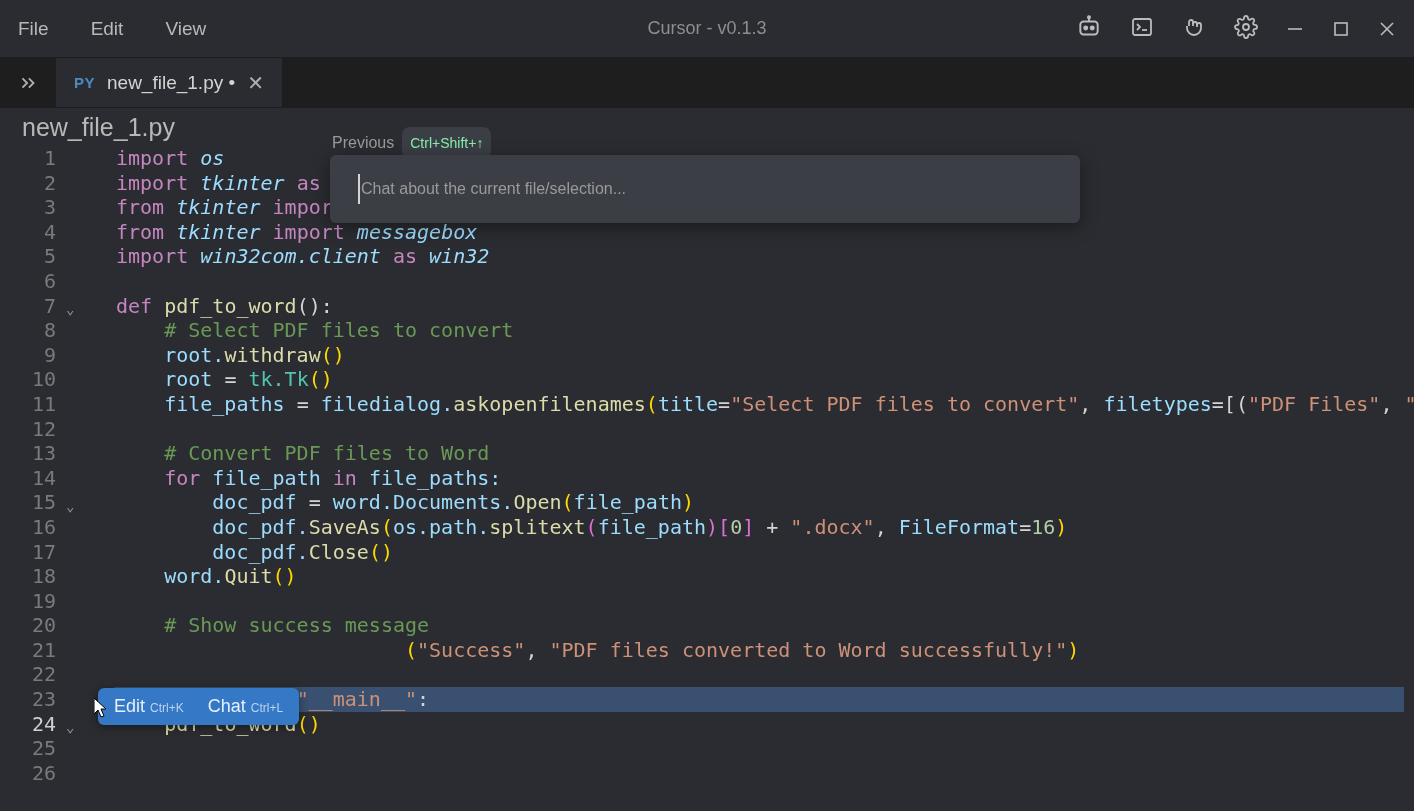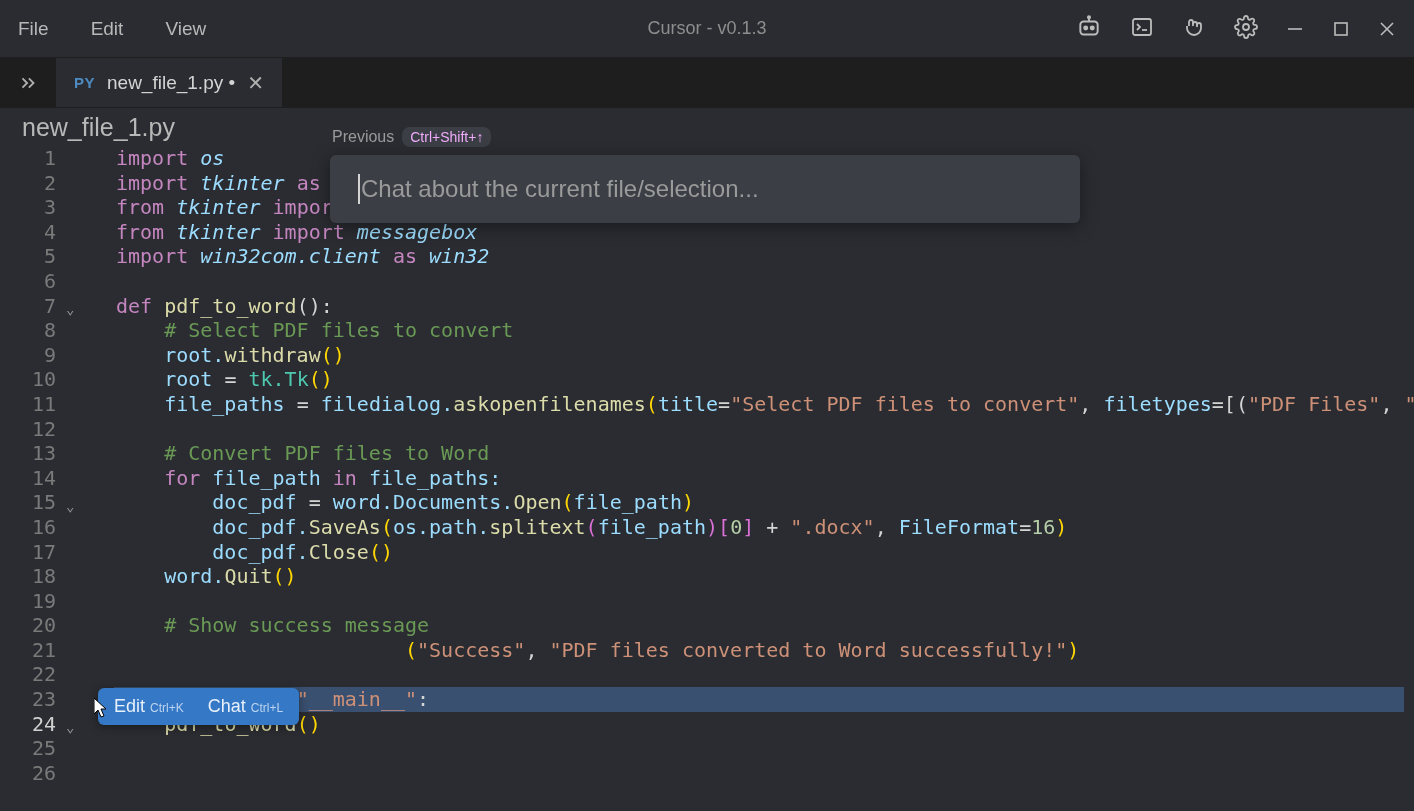--- a/index.html
+++ b/index.html
@@ -144,40 +144,40 @@
   }
   .chat-popup .cursor-bar {
     width: 2px; height: 30px; background:#d4d4d4; margin-right:1px;
   }
   .chat-popup input {
     flex:1;
     background: transparent;
     border: none;
     outline: none;
     color: #d4d4d4;
-    font-size: 24px;
+    font-size: 16px;
   }
   .chat-popup input::placeholder { color: #9a9a9a; }
   .prev-label {
     position:absolute;
     left: 332px;
     top: 127px;
     display:flex;
     align-items:center;
     gap:8px;
     font-size:16px;
     color:#9a9a9a;
     z-index:20;
   }
   .kbd {
     background:#3b3e45;
-    padding: 2px 8px;
+    padding: 8px 8px;
     border-radius:8px;
     font-size:14px;
-    color:#f0abfc;
+    color:#86efac;
   }
   
   .action-pill {
     position: absolute;
     left: 98px;
     top: 688px;
     background: #3478c6;
     border-radius: 6px;
     padding: 8px 16px;
     display:flex;

